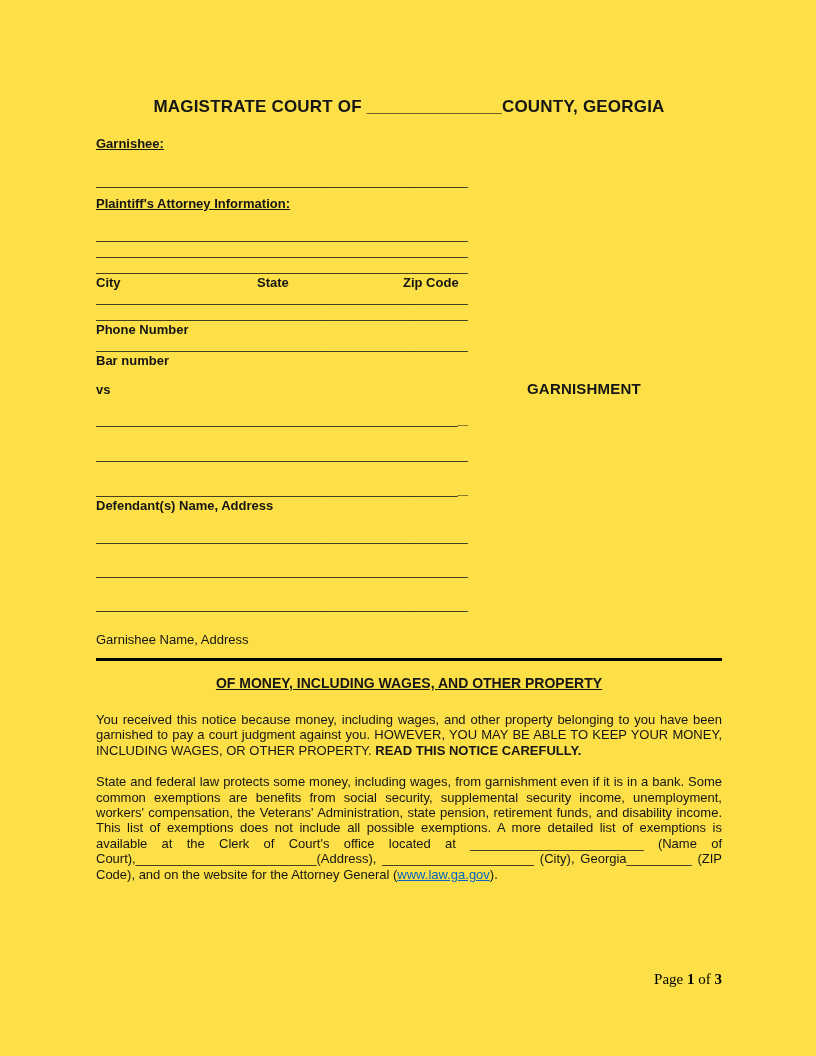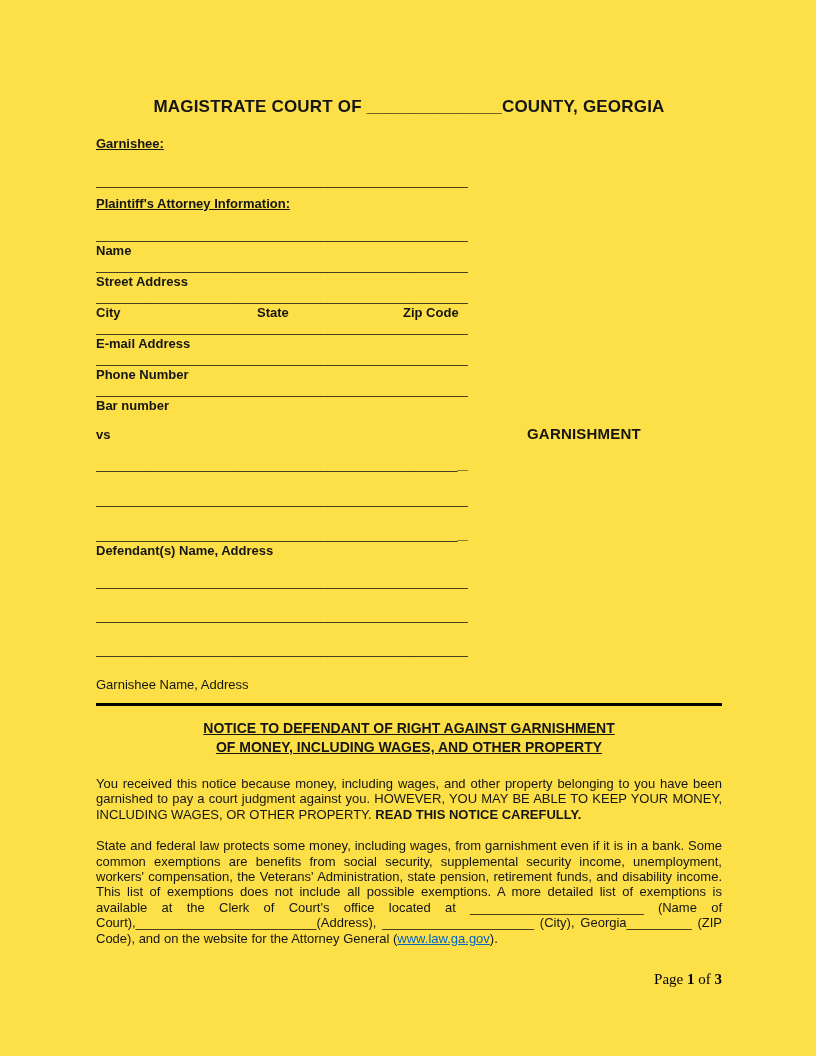--- a/index.html
+++ b/index.html
@@ -59,37 +59,34 @@
 
   <div class="col">
     <div class="blank single-line">_______________________________________________________</div>
   </div>
 
   <div class="sec-heading contact-heading">Plaintiff's Attorney Information:</div>
 
   <div class="col form-fields">
     <div class="field">
       <div class="blank">_______________________________________________________</div>
-      <div class="label">Name</div>
     </div>
     <div class="field">
       <div class="blank">_______________________________________________________</div>
-      <div class="label">Street Address</div>
     </div>
     <div class="field">
       <div class="blank">_______________________________________________________</div>
       <div class="label-row">
         <span class="lr-city">City</span>
         <span class="lr-state">State</span>
         <span class="lr-zip">Zip Code</span>
       </div>
     </div>
     <div class="field">
       <div class="blank">_______________________________________________________</div>
-      <div class="label">E-mail Address</div>
     </div>
     <div class="field">
       <div class="blank">_______________________________________________________</div>
       <div class="label">Phone Number</div>
     </div>
     <div class="field">
       <div class="blank">_______________________________________________________</div>
       <div class="label">Bar number</div>
     </div>
   </div>
@@ -109,21 +106,20 @@
   <div class="col">
     <div class="blank gap-first2">_______________________________________________________</div>
     <div class="blank gap-wide2">_______________________________________________________</div>
     <div class="blank gap-wide2">_______________________________________________________</div>
     <div class="garnishee-label">Garnishee Name, Address</div>
   </div>
 
   <div class="rule"></div>
 
   <div class="notice-heading">
-    <div><span>NOTICE TO DEFENDANT OF RIGHT AGAINST GARNISHMENT</span></div>
     <div><span>OF MONEY, INCLUDING WAGES, AND OTHER PROPERTY</span></div>
   </div>
 
   <p class="para para-1"><span>You received this notice because money, including wages, and other property belonging to you have been garnished to pay a court judgment against you. HOWEVER, YOU MAY BE ABLE TO KEEP YOUR MONEY, INCLUDING WAGES, OR OTHER PROPERTY. </span><b>READ THIS NOTICE CAREFULLY.</b></p>
 
   <p class="para para-2"><span>State and federal law protects some money, including wages, from garnishment even if it is in a bank. Some common exemptions are benefits from social security, supplemental security income, unemployment, workers' compensation, the Veterans' Administration, state pension, retirement funds, and disability income. This list of exemptions does not include all possible exemptions. A more detailed list of exemptions is available at the Clerk of Court's office located at </span><span>________________________</span><span> (Name of Court),</span><span>_________________________</span><span>(Address), </span><span>_____________________</span><span> (City), Georgia</span><span>_________</span><span> (ZIP Code), and on the website for the Attorney General (</span><a href="#" class="link">www.law.ga.gov</a><span>).</span></p>
 
   <div class="footer"><span>Page </span><b>1</b><span> of </span><b>3</b></div>
 
 </div>

